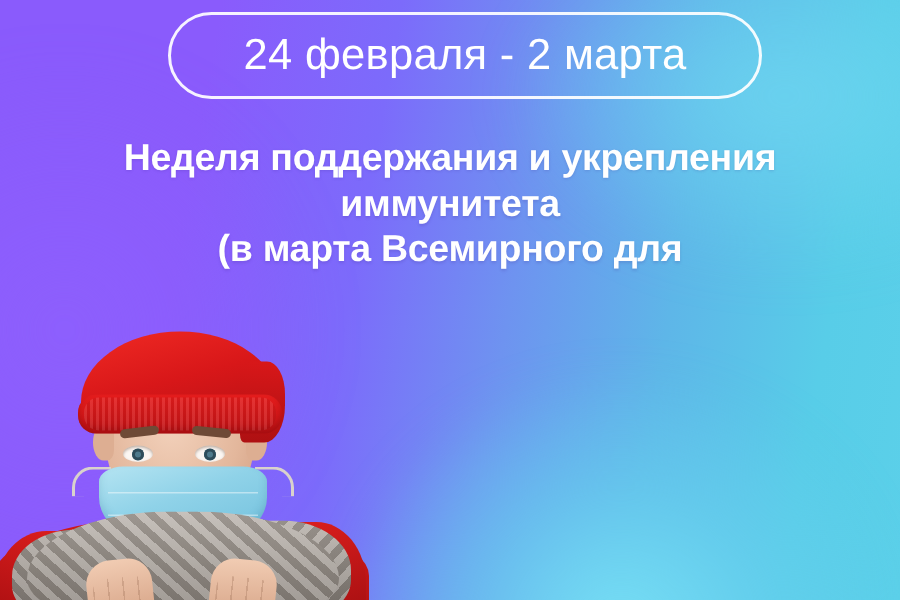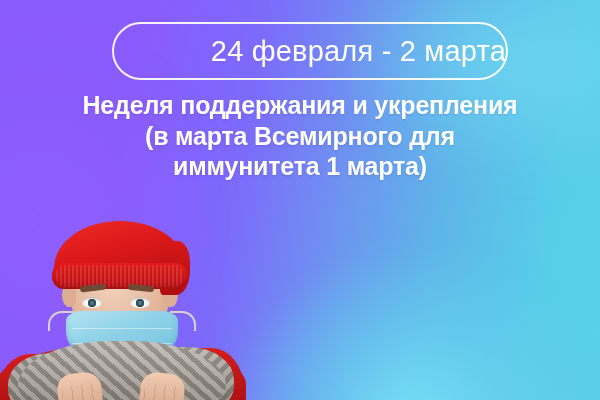--- a/index.html
+++ b/index.html
@@ -49,25 +49,25 @@
     width:48%; height:90%;
     background:radial-gradient(ellipse at 40% 50%,
         rgba(142,96,253,0.85) 0%,
         rgba(142,96,253,0.0) 72%);
     filter:blur(16px);
   }
 
   
   .date-pill {
     position:absolute;
-    left:112px; top:22px;
+    left:112px; top:8px;
     width:396px; height:58px;
     border:2px solid rgba(255,255,255,0.92);
     border-radius:29px;
-    display:flex; align-items:center; justify-content:flex-end;
+    display:flex; align-items:center; justify-content:center;
   }
   .date-pill-text {
     color:#ffffff;
     font-size:29px;
     font-weight:400;
     letter-spacing:0.2px;
     white-space:nowrap;
     line-height:1;
   }
 
@@ -248,22 +248,22 @@
   <div class="bg-glow-left"></div>
   <div class="bg-glow-topright"></div>
   <div class="bg-glow-bottom"></div>
 
   <div class="date-pill">
     <span class="date-pill-text">24 февраля - 2 марта</span>
   </div>
 
   <div class="headline">
     <span class="ln">Неделя поддержания и укрепления</span>
+    <span class="ln">иммунитета</span>
     <span class="ln">(в марта Всемирного для</span>
-    <span class="ln">иммунитета 1 марта)</span>
   </div>
 
   <div class="person">
     <div class="jacket"></div>
     <div class="jacket-l"></div>
     <div class="jacket-r"></div>
 
     <div class="neck"></div>
     <div class="head"></div>
     <div class="ear-l"></div>

